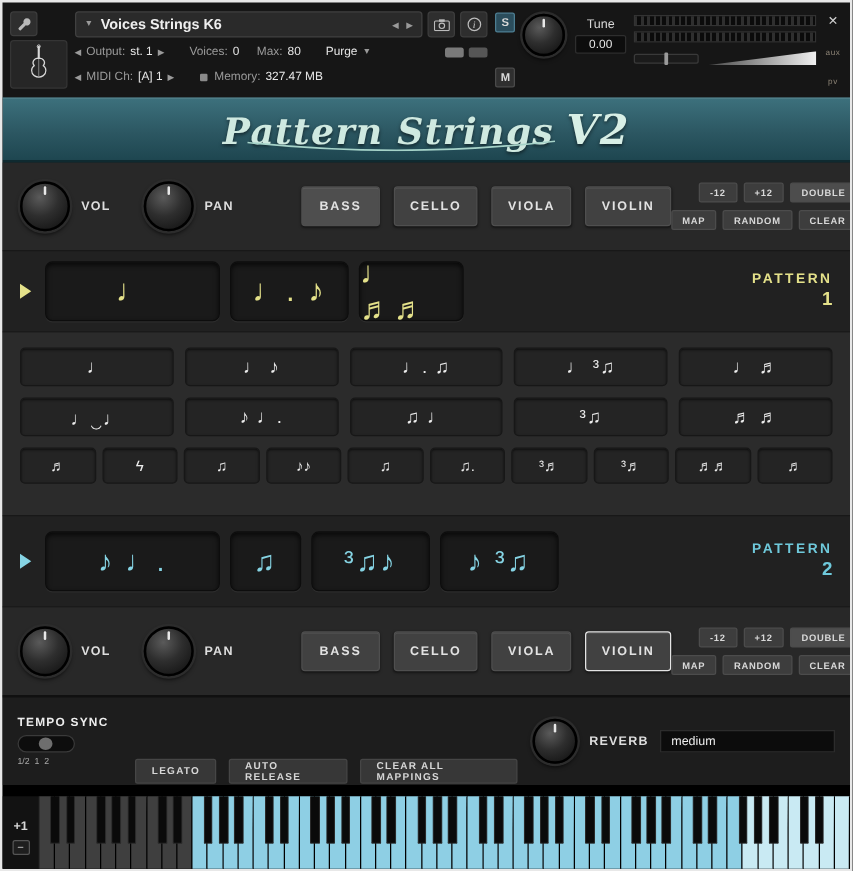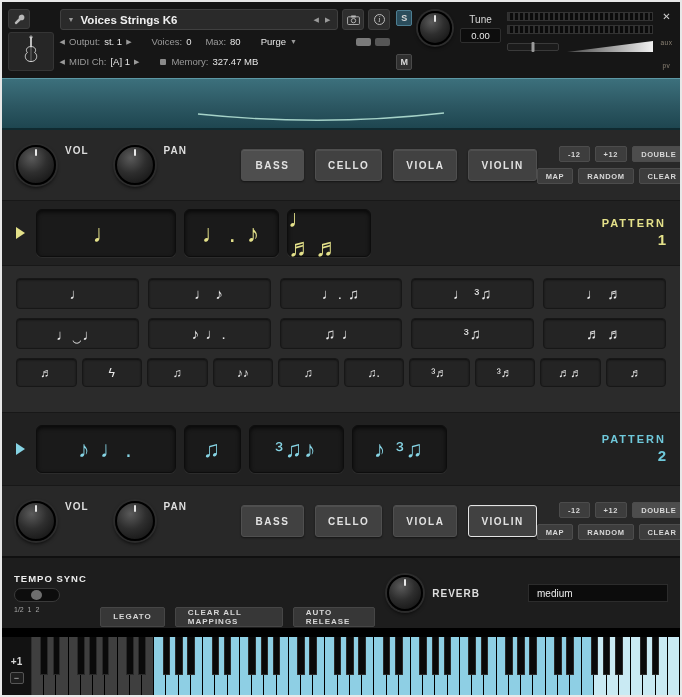--- a/index.html
+++ b/index.html
@@ -71,21 +71,21 @@
     border-top: 1px solid #5d98a5; border-bottom: 2px solid #0f2a30;
     display: flex; align-items: center; justify-content: center; }
   .logo { font-family: "DejaVu Serif", serif; font-style: italic; font-weight: bold;
     font-size: 29px; color: #cfe9e0; text-shadow: 0 2px 3px rgba(0,0,0,.55); letter-spacing: 1px; }
   .logo .ver { font-size: 33px; margin-left: 10px; color: #d8efe6; }
   .logo-underline { position: absolute; left: 50%; transform: translateX(-58%); bottom: 7px; }
 
   
   .main { background: #272727; }
   .strings-row { height: 70px; display: flex; align-items: center; padding: 0 14px; background: #282828; }
-  .knob-group { display: flex; align-items: flex-start; gap: 9px; margin-right: 26px; }
+  .knob-group { display: flex; align-items: center; gap: 9px; margin-right: 26px; }
   .knob-lg { width: 40px; height: 40px; }
   .knob-lbl { color: #dedede; font-size: 10px; font-weight: bold; letter-spacing: 1px; }
   .inst-row { display: flex; gap: 11px; margin-left: 28px; }
   .inst-row .item { min-width: 63px; height: 26px; background: #414141; border: 1px solid #4f4f4f;
     border-radius: 3px; color: #e2e2e2; font-size: 10px; font-weight: bold; letter-spacing: 1.5px;
     display: flex; align-items: center; justify-content: center; padding: 15px 12px;
     box-shadow: inset 0 1px 0 rgba(255,255,255,.08), 0 1px 2px rgba(0,0,0,.5); }
   .inst-top-row .item.selected { background: #4e4e4e; }
   .inst-bot-row .item.selected { border: 1px solid #e4e4e4; }
   .ctl-block { margin-left: auto; display: flex; flex-direction: column; gap: 6px; align-items: flex-end; }
@@ -147,21 +147,21 @@
     border-radius: 50%; background: #6e6e6e; }
   .sync-opts { color: #a8a8a8; font-size: 7px; white-space: pre; }
   .foot-btns { display: flex; gap: 10px; margin-top: 47px; }
   .foot-btns .item { height: 20px; background: #373737; border: 1px solid #464646; border-radius: 2px;
     color: #d6d6d6; font-size: 8px; font-weight: bold; letter-spacing: 1px;
     display: flex; align-items: center; justify-content: center; padding: 0 12px; }
   .reverb-block { margin-left: auto; display: flex; align-items: center; gap: 9px; }
   .knob-md { width: 36px; height: 36px; }
   .reverb-lbl { color: #dedede; font-size: 10px; font-weight: bold; letter-spacing: 1px; }
   .reverb-select { width: 140px; height: 18px; background: #0c0c0c; border: 1px solid #2c2c2c;
-    color: #ececec; font-size: 10px; display: flex; align-items: center; padding: 0 8px; margin-left: 39px; }
+    color: #ececec; font-size: 10px; display: flex; align-items: center; padding: 0 8px; }
 
   
   .kbarea { height: 75px; background: #000; display: flex; padding-top: 9px; }
   .kb-ctrl { width: 30px; background: #121212; border-right: 1px solid #2e2e2e;
     display: flex; flex-direction: column; align-items: center; justify-content: center; gap: 5px; }
   .oct-lbl { color: #d8d8d8; font-size: 10px; font-weight: bold; }
   .oct-btn { width: 14px; height: 12px; border: 1px solid #555; background: #1e1e1e; color: #ccc;
     font-size: 9px; display: flex; align-items: center; justify-content: center; border-radius: 2px; }
   .kb { flex: 1; position: relative; background: #050505; }
   .wkey { position: absolute; top: 0; bottom: 2px; border-right: 1px solid #000;
@@ -284,20 +284,23 @@
     </div>
 
     <div class="kh-edge">
       <span class="close-x">✕</span>
       <span class="edge-lbl">aux</span>
       <span class="edge-lbl">pv</span>
     </div>
   </div>
 
   <div class="banner">
+    <div class="logo">
+      <span>Pattern Strings</span><span class="ver">V2</span>
+    </div>
     <span class="logo-underline">
       <svg width="250" height="9" viewBox="0 0 250 9">
           <path d="M2 2 q125 13 246 -1" stroke="#a5d2c8" stroke-width="1.4" fill="none"></path>
         </svg>
     </span>
   </div>
 
   <div class="main">
 
     <div class="strings-row">
@@ -417,22 +420,22 @@
     </div>
 
     <div class="footer">
       <div class="tempo-block">
         <span class="tempo-lbl">TEMPO SYNC</span>
         <div class="toggle"></div>
         <span class="sync-opts">1/2  1  2</span>
       </div>
       <div class="foot-btns">
           <div class="item">LEGATO</div>
+          <div class="item">AUTO RELEASE</div>
           <div class="item">CLEAR ALL MAPPINGS</div>
-          <div class="item">AUTO RELEASE</div>
         </div>
       <div class="reverb-block">
         <div class="knob knob-md"></div>
         <span class="reverb-lbl">REVERB</span>
         <div class="reverb-select">medium</div>
       </div>
     </div>
   </div>
 
   <div class="kbarea">

